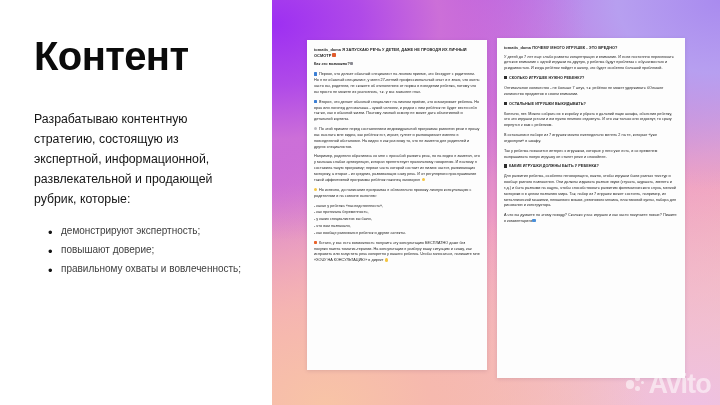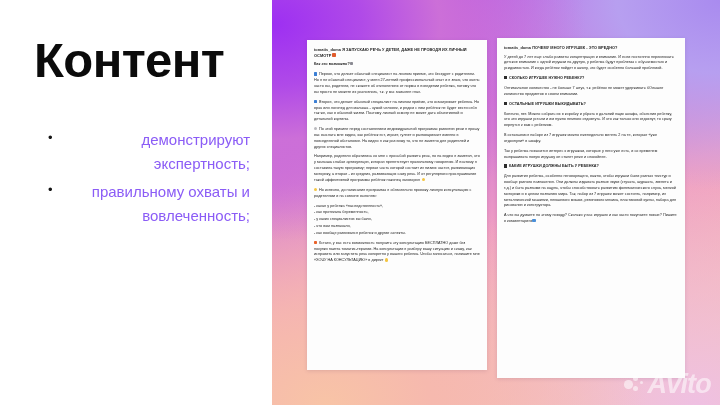--- a/index.html
+++ b/index.html
@@ -10,31 +10,31 @@
     position:relative;
   }
   .slide { position:relative; width:720px; height:405px; display:flex; }
 
   
   .left-panel {
     width:272px; height:405px; background:#ffffff;
     padding:36px 22px 0 34px; flex:0 0 272px; position:relative; z-index:3;
   }
   .page-title {
-    font-size:49px; font-weight:700; color:#0b0b0b;
-    letter-spacing:-0.6px; line-height:1.0; margin-bottom:43px;
+    font-size:40px; font-weight:700; color:#0b0b0b;
+    letter-spacing:-0.6px; line-height:1.0; margin-bottom:34px;
   }
   .intro-text {
     font-size:12.3px; line-height:1.62; color:#141414; font-weight:400;
     margin-bottom:13px; max-width:215px;
   }
   .bullet-list { list-style:none; padding-left:14px; }
   .bullet-list li {
-    position:relative; font-size:15px; line-height:1.62;
-    color:#8b5cf6; padding-left:13px; margin-bottom:3px; max-width:205px;text-align:right;
+    position:relative; font-size:10px; line-height:1.62;
+    color:#404040; padding-left:13px; margin-bottom:3px; max-width:205px;
   }
   .bullet-list li::before {
     content:"\2022"; position:absolute; left:0; top:-1px;
     font-size:13px; color:#141414;
   }
 
   
   .right-panel {
     flex:1; height:405px; position:relative; overflow:hidden;
     background:
@@ -89,21 +89,21 @@
   .emoji-trail {
     display:inline-block; width:3.4px; height:3.4px;
     background:#f4c542; border-radius:50%;
     margin-left:1.6px; vertical-align:-0.2px;
   }
 
   
   .avito-wm {
     position:absolute; right:9px; bottom:7px;
     display:flex; align-items:center; gap:3px;
-    opacity:0.55; pointer-events:none; user-select:none;font-style:italic;
+    opacity:0.55; pointer-events:none; user-select:none;
   }
   .avito-dots { position:relative; width:20px; height:20px; }
   .avito-dots i {
     position:absolute; display:block; border-radius:50%; background:#ffffff;
   }
   .avito-dots i:nth-child(1){ width:8.5px; height:8.5px; left:0;    top:5.5px; }
   .avito-dots i:nth-child(2){ width:5px;   height:5px;   left:9px;  top:1px;  }
   .avito-dots i:nth-child(3){ width:5px;   height:5px;   left:9px;  top:11px; }
   .avito-dots i:nth-child(4){ width:3.4px; height:3.4px; left:15.5px; top:6.6px; }
   .avito-word {
@@ -111,22 +111,24 @@
     letter-spacing:-0.8px; line-height:1;
   }
 </style>
 </head>
 <body>
 
 <div class="slide">
 
   <div class="left-panel">
     <h1 class="page-title">Контент</h1>
+    <p class="intro-text">Разрабатываю контентную стратегию, состоящую из экспертной, информационной, развлекательной и продающей рубрик, которые:</p>
     <ul class="bullet-list">
       <li>демонстрируют экспертность;</li>
+      <li>повышают доверие;</li>
       <li>правильному охваты и вовлеченность;</li>
     </ul>
   </div>
 
   <div class="right-panel">
 
     <div class="card" id="card-left">
       <div class="card-inner">
         <div class="post-header">
           <span class="uname">tomatis_doma</span>

